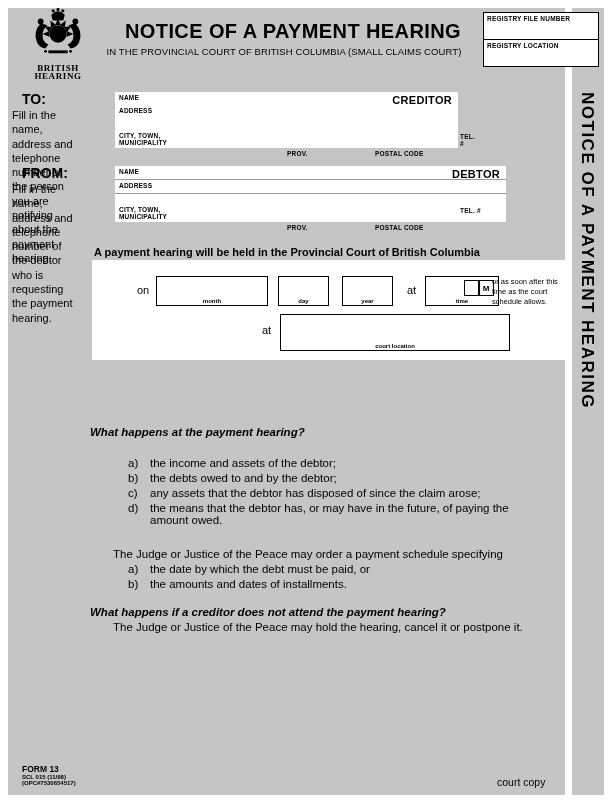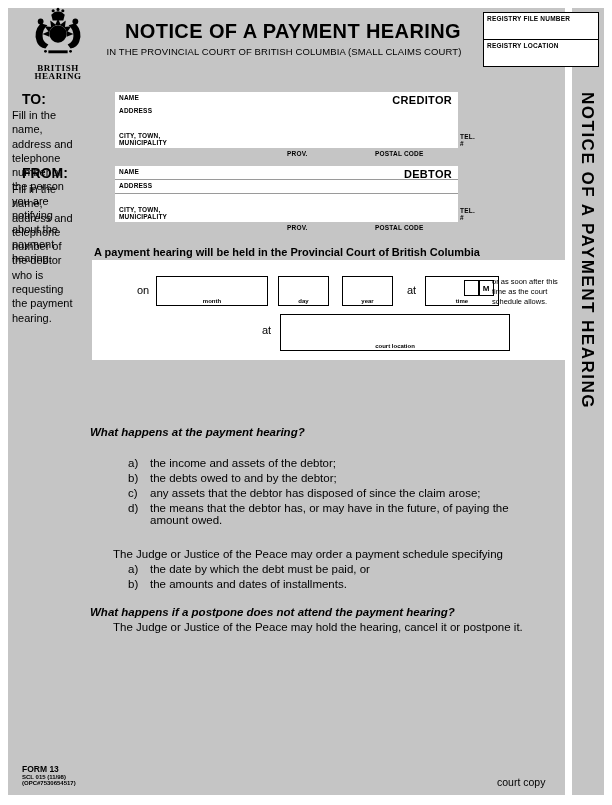--- a/index.html
+++ b/index.html
@@ -104,21 +104,21 @@
     <span class="fl" style="left:4px;top:15px;">ADDRESS</span>
     <span class="fl city" style="left:4px;top:40px;">CITY, TOWN,
 MUNICIPALITY</span>
     <span class="fl" style="left:345px;top:41px;">TEL. #</span>
   </div>
   <span class="abs under-lab" style="left:287px;top:150px;">PROV.</span>
   <span class="abs under-lab" style="left:375px;top:150px;">POSTAL CODE</span>
 
   <div class="abs sec-label" style="top:165px;">FROM:</div>
   <div class="abs sec-instr" style="top:182px;">Fill in the name, address and telephone number of the debtor who is requesting the payment hearing.</div>
-  <div class="abs addr-box" style="top:166px;">
+  <div class="abs addr-box" style="top:166px;padding-left:48px;">
     <span class="fl" style="left:4px;top:2px;">NAME</span>
     <span class="party">DEBTOR</span>
     <div class="hline" style="top:13px;"></div>
     <span class="fl" style="left:4px;top:16px;">ADDRESS</span>
     <div class="hline" style="top:27px;"></div>
     <span class="fl city" style="left:4px;top:40px;">CITY, TOWN,
 MUNICIPALITY</span>
     <span class="fl" style="left:345px;top:41px;">TEL. #</span>
   </div>
   <span class="abs under-lab" style="left:287px;top:224px;">PROV.</span>
@@ -170,21 +170,21 @@
   <div class="abs q-line" style="top:548px;">The Judge or Justice of the Peace may order a payment schedule specifying</div>
   <div class="abs q-item" style="top:563px;">
     <span class="mk">a)</span>
     <span class="tx">the date by which the debt must be paid, or</span>
   </div>
   <div class="abs q-item" style="top:578px;">
     <span class="mk">b)</span>
     <span class="tx">the amounts and dates of installments.</span>
   </div>
 
-  <div class="abs q-head" style="top:606px;">What happens if a postpone does not attend the payment hearing?</div>
+  <div class="abs q-head" style="top:606px;">What happens if a creditor does not attend the payment hearing?</div>
   <div class="abs q-line" style="top:621px;">The Judge or Justice of the Peace may hold the hearing, cancel it or postpone it.</div>
 
   <div class="abs form-id">
     <div class="l1">FORM 13</div>
     <div class="l2">SCL 015 (11/98)</div>
     <div class="l2">(OPC#7530654517)</div>
   </div>
   <div class="abs court-copy">court copy</div>
 </div>
 

